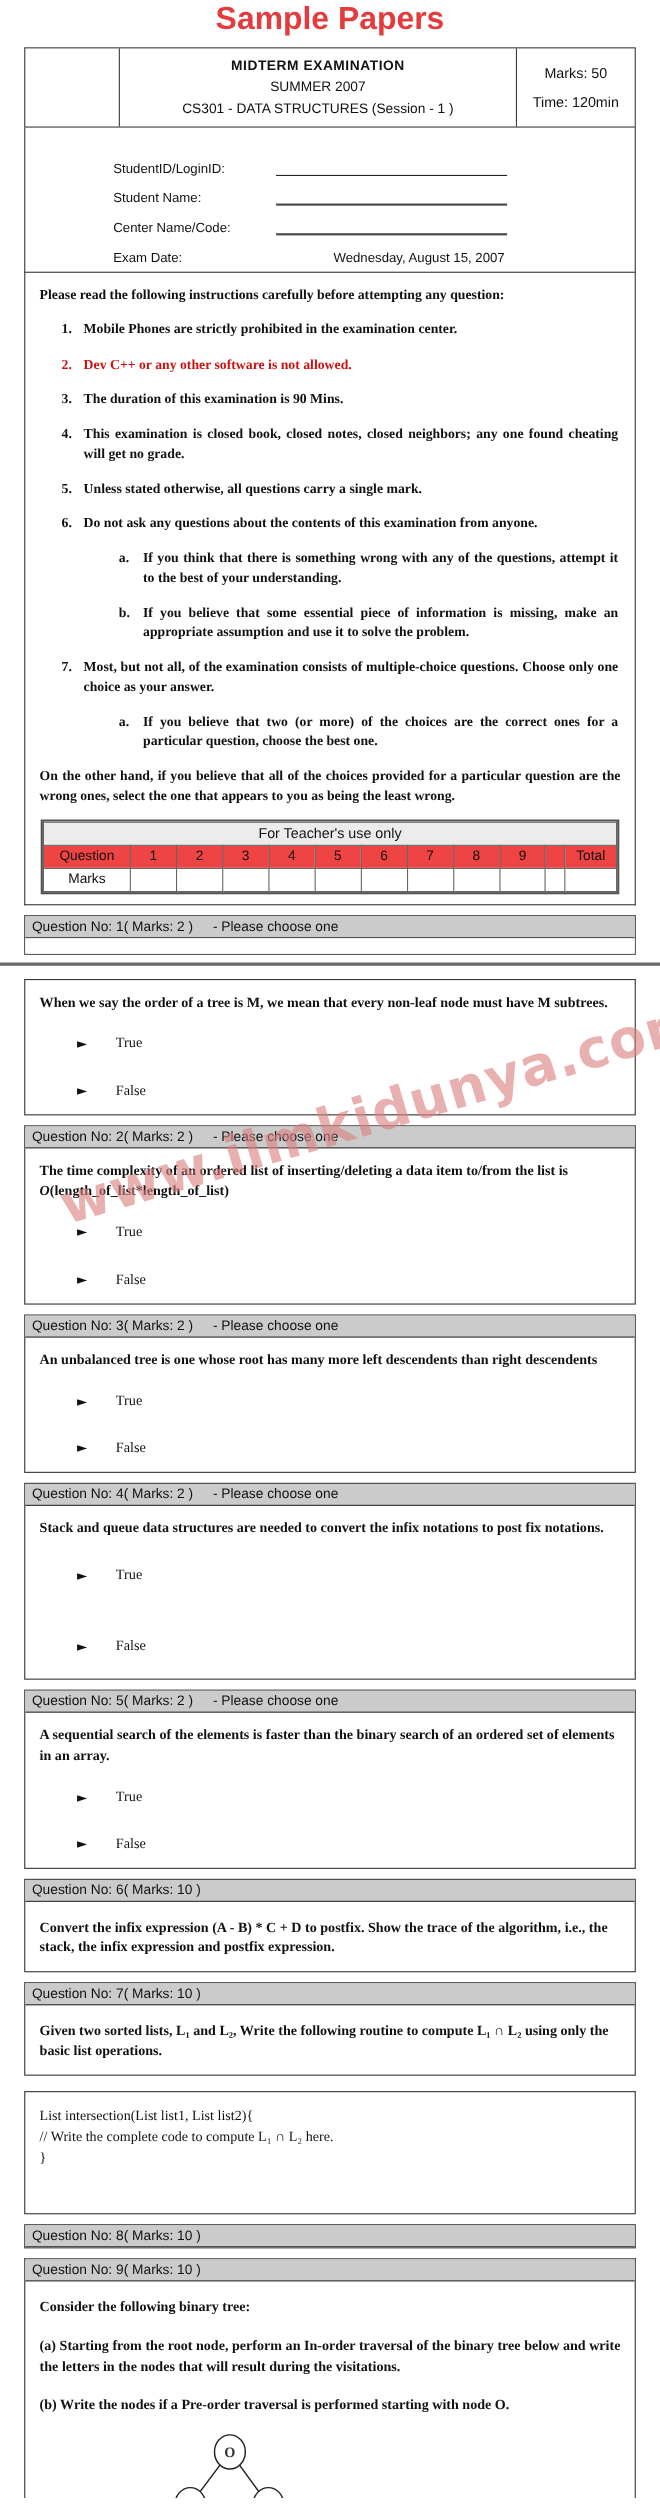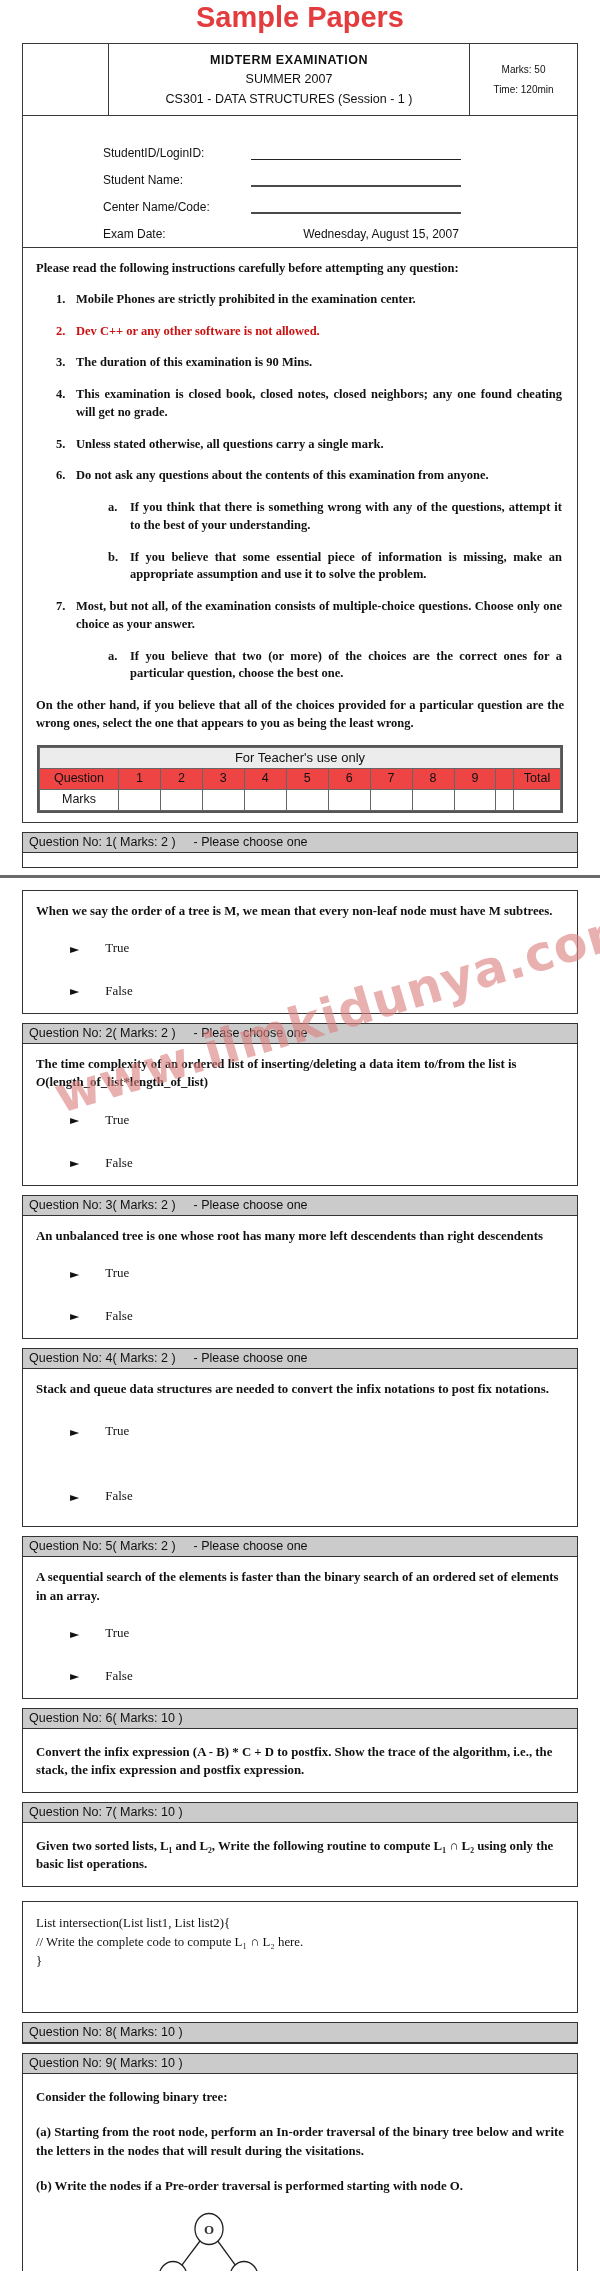--- a/index.html
+++ b/index.html
@@ -29,21 +29,21 @@
     grid-template-columns:86px 1fr 108px;
     border:1px solid #3a3a3a;
     background:#fff;
   }
   .hdr-left{border-right:1px solid #3a3a3a;}
   .hdr-center{padding:7px 4px 6px 4px;text-align:center;font-size:12.5px;line-height:1.55;}
   .hdr-center .l1{font-weight:bold;letter-spacing:.5px;}
   .hdr-right{
     border-left:1px solid #3a3a3a;
     display:flex;flex-direction:column;justify-content:center;align-items:center;
-    font-size:10px;line-height:2.0;text-align:center;
+    font-size:13px;line-height:2.0;text-align:center;
   }
   
   .student-box{
     border:1px solid #3a3a3a;border-top:none;
     padding:17px 20px 6px 80px;
   }
   .srow{display:flex;align-items:flex-end;height:27px;font-size:12px;}
   .srow .slabel{width:148px;}
   .sline{width:210px;border-bottom:2px solid #4a4a4a;height:14px;}
   .sline.thin{border-bottom-width:1.5px;border-bottom-color:#222;}

